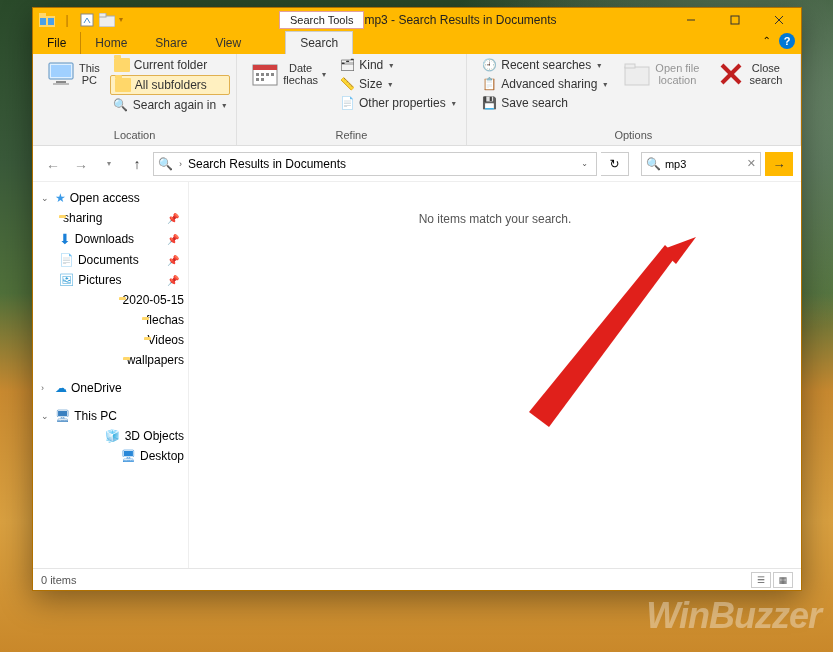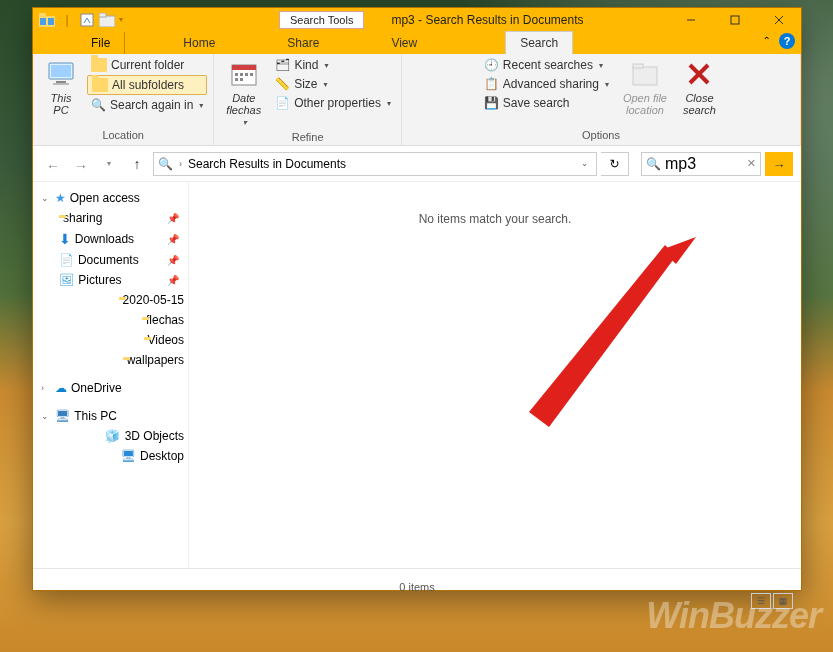--- a/index.html
+++ b/index.html
@@ -7,65 +7,65 @@
 .wallpaper { position:absolute; inset:0; background:
   radial-gradient(ellipse at 90% 15%, rgba(200,220,200,.4) 0%, transparent 30%),
   radial-gradient(ellipse at 70% 25%, rgba(180,200,180,.3) 0%, transparent 25%),
   linear-gradient(180deg,#2a4a2a 0%,#3a5a3a 25%,#50703a 45%,#c98a30 60%,#d9a040 80%,#c9882a 100%);
 }
 .window { position:absolute; left:32px; top:7px; width:770px; height:584px; background:#fff; box-shadow:0 8px 30px rgba(0,0,0,.4); border:1px solid #b07000; }
 .titlebar { height:23px; background:#ffb900; display:flex; align-items:center; font-size:12px; color:#222; }
 .titlebar .qat { display:flex; gap:4px; padding:0 6px; align-items:center; }
 .titlebar .qat-icon { width:16px; height:16px; display:flex;align-items:center;justify-content:center; }
 .titlebar .tools-tab { background:#fff; border:1px solid #e0a0a0; padding:2px 10px; margin-left:150px; font-size:11px; }
-.titlebar .title { padding-left:27px; }
+.titlebar .title { padding-left:0; }
 .titlebar-right { margin-left:auto; display:flex; }
 .titlebar-right div { width:44px; height:23px; display:flex; align-items:center; justify-content:center; font-size:11px; }
 .ribbon-tabs { height:23px; background:#ffb900; display:flex; align-items:flex-end; font-size:12px; position:relative; }
-.ribbon-tabs .tab { padding:4px 14px; color:#333; cursor:default;margin-left:44px; }
+.ribbon-tabs .tab { padding:4px 14px; color:#333; cursor:default; }
 .ribbon-tabs .tab.file { background:#ffb900; color:#111; border-right:1px solid #c88800;}
 .ribbon-tabs .tab.active { background:#f3f3f3; border:1px solid #ccc; border-bottom:none; }
 .ribbon-tabs .collapse { position:absolute; right:30px; top:4px; font-size:10px;}
 .ribbon-tabs .help { position:absolute; right:6px; top:2px; width:16px;height:16px;border-radius:50%;background:#0078d7;color:#fff;display:flex;align-items:center;justify-content:center;font-size:11px;font-weight:bold;}
 .ribbon { height:92px; background:#f3f3f3; border-bottom:1px solid #ddd; display:flex; font-size:11px; color:#333; }
 .group { border-right:1px solid #e0e0e0; display:flex; flex-direction:column; align-items:center; padding:2px 6px; position:relative;}
 .group-body { flex:1; display:flex; align-items:flex-start; gap:4px; }
 .group-label { font-size:11px; color:#555; padding:2px 0; text-align:center; }
-.bigbtn { display:flex; flex-direction:column; align-items:center; justify-content:flex-start; padding:2px 6px; font-size:11px; text-align:center; gap:2px; min-width:44px;font-style:italic; }
+.bigbtn { display:flex; flex-direction:row; align-items:center; justify-content:flex-start; padding:2px 6px; font-size:11px; text-align:center; gap:2px; min-width:44px; }
 .bigbtn .ico { width:32px; height:32px; display:flex;align-items:center;justify-content:center; }
 .stack { display:flex; flex-direction:column; gap:1px; }
 .smallbtn { display:flex; align-items:center; gap:4px; padding:2px 4px; font-size:12px; white-space:nowrap; }
 .smallbtn.pill { background:#fff0c0; border:1px solid #e0b050; border-radius:2px; }
 .drop::after { content:"▾"; font-size:8px; margin-left:2px; color:#555; }
 .navbar { height:36px; border-bottom:1px solid #eee; display:flex; align-items:center; padding:0 8px; gap:4px; }
 .navbtn { width:24px; height:24px; display:flex;align-items:center;justify-content:center; color:#888; font-size:14px; }
 .navbtn.enabled { color:#333; }
 .addrbar { flex:1; height:24px; border:1px solid #ccc; display:flex; align-items:center; font-size:12px; padding:0 4px; gap:6px; }
 .addrbar-dd { color:#555; font-size:8px; margin-left:auto; padding:0 4px;}
 .refresh { width:28px; height:24px; border:1px solid #ccc; border-left:none; display:flex;align-items:center;justify-content:center; font-size:12px;}
 .searchbox { width:120px; height:24px; border:1px solid #ccc; margin-left:8px; display:flex; align-items:center; font-size:12px; padding:0 4px; gap:4px; }
-.searchbox input { border:none; outline:none; width:60px; font-size:16px; }
+.searchbox input { border:none; outline:none; width:60px; font-size:11px; }
 .searchbox .clr { color:#888; font-size:11px; margin-left:auto;}
 .gobtn { width:28px; height:24px; background:#ffb900; display:flex;align-items:center;justify-content:center; font-size:13px; color:#333;}
 .content { display:flex; height:386px; }
 .sidebar-wrap { width:156px; border-right:1px solid #eee; position:relative; overflow-y:auto; font-size:12px; }
 .sidebar-wrap::-webkit-scrollbar { width:16px; }
 .sidebar-wrap::-webkit-scrollbar-track { background:#f0f0f0; }
 .sidebar-wrap::-webkit-scrollbar-thumb { background:#c0c0c0; }
 .tree { padding:6px 2px 20px 4px; }
 .tree-item { display:flex; align-items:center; gap:4px; padding:3px 2px 3px 14px; white-space:nowrap; }
 .tree-item.root { padding-left:4px; font-weight:normal; }
 .tree-item.sub { padding-left:22px;justify-content:flex-end; }
 .tree-item .exp { width:10px; font-size:9px; color:#666; }
 .tree-item .pin { margin-left:auto; color:#999; font-size:10px; padding-right:4px;}
 .folder-ico { width:16px;height:14px;background:#ffd76a;border-radius:1px;position:relative;}
 .folder-ico::before{content:"";position:absolute;top:-3px;left:0;width:7px;height:3px;background:#ffd76a;border-radius:1px 1px 0 0;}
 .main { flex:1; position:relative; font-size:12px; color:#555; display:flex; justify-content:center; padding-top:30px;}
 .arrow-annot { position:absolute; right:80px; top:50px; pointer-events:none; }
-.statusbar { height:22px; border-top:1px solid #e5e5e5; display:flex; align-items:center; font-size:11px; color:#555; padding:12px 8px;flex-direction:column; }
+.statusbar { height:22px; border-top:1px solid #e5e5e5; display:flex; align-items:center; font-size:11px; color:#555; padding:4px 8px; }
 .statusbar .views { margin-left:auto; display:flex; gap:2px; }
 .statusbar .views div { width:20px;height:16px;border:1px solid #ccc; display:flex;align-items:center;justify-content:center;font-size:9px;}
 .watermark { position:absolute; right:12px; bottom:15px; font-size:36px; font-weight:700; color:rgba(255,255,255,.35); font-style:italic; letter-spacing:-1px;}
 svg { display:block; }
 </style>
 </head>
 <body>
 <div class="wallpaper"></div>
 
 <div class="window">

